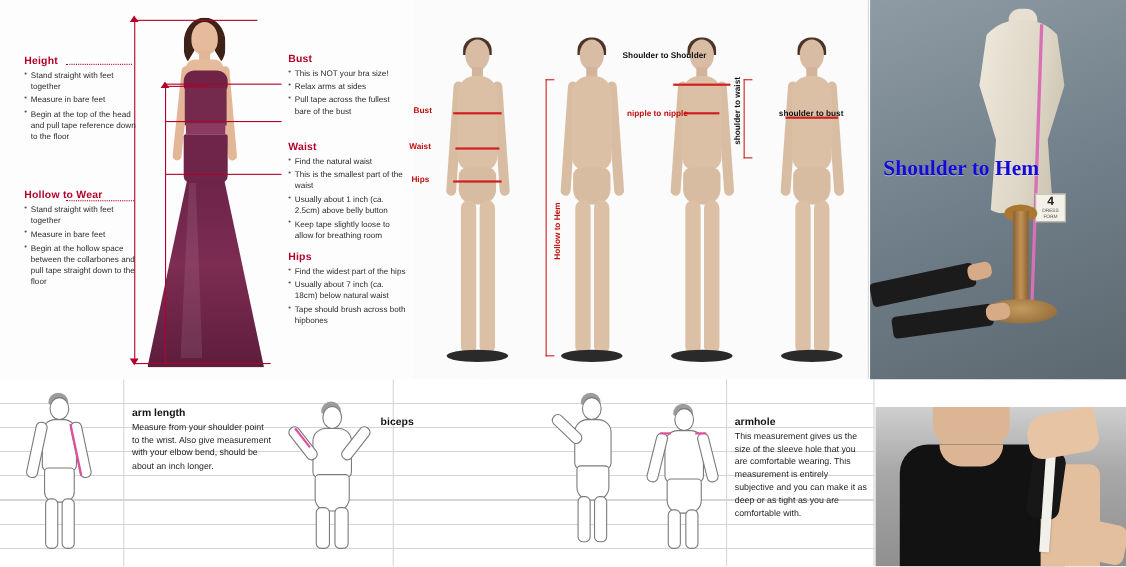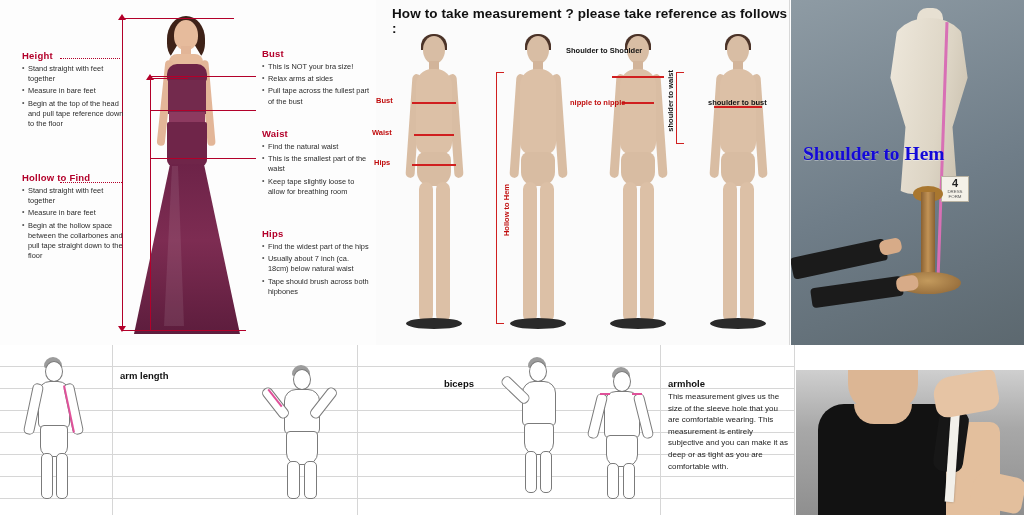--- a/index.html
+++ b/index.html
@@ -324,21 +324,21 @@
   .vrule { position: absolute; top: 0; width: 1px; height: 170px; background: #d6d6d6; }
 
   .note { position: absolute; width: 128px; }
   .note .ttl {
     font-size: 9.5px; font-weight: bold; color: #111; margin-bottom: 2px;
   }
   .note .txt {
     font-size: 8px; color: #1d1d1d; line-height: 1.45;
   }
   #note-arm { left: 120px; top: 25px; }
-  #note-biceps { left: 346px; top: 33px; text-align: right; }
+  #note-biceps { left: 346px; top: 33px; }
   #note-armhole { left: 668px; top: 33px; width: 122px; }
 
   
   .sketch { position: absolute; }
   .s-head { position: absolute; width: 16px; height: 19px; border: 1px solid #7b7b7b; border-radius: 50%; background: #fff; }
   .s-hair { position: absolute; width: 18px; height: 11px; border-radius: 9px 9px 2px 2px; background: #9c9c9c; }
   .s-body { position: absolute; border: 1px solid #7b7b7b; background: #fff; }
   .pinkline { position: absolute; background: #e0519a; }
 
   #sk1 { left: 18px; top: 12px; width: 74px; height: 140px; }
@@ -442,58 +442,58 @@
     <div class="callout" id="c-height">
       <div class="cap">Height</div>
       <ul>
         <li>Stand straight with feet together</li>
         <li>Measure in bare feet</li>
         <li>Begin at the top of the head and pull tape reference down to the floor</li>
       </ul>
     </div>
 
     <div class="callout" id="c-hollow">
-      <div class="cap">Hollow to Find</div>
+      <div class="cap">Hollow to Wear</div>
       <ul>
         <li>Stand straight with feet together</li>
         <li>Measure in bare feet</li>
         <li>Begin at the hollow space between the collarbones and pull tape straight down to the floor</li>
       </ul>
     </div>
 
     <div class="callout" id="c-bust">
       <div class="cap">Bust</div>
       <ul>
         <li>This is NOT your bra size!</li>
         <li>Relax arms at sides</li>
-        <li>Pull tape across the fullest part of the bust</li>
+        <li>Pull tape across the fullest bare of the bust</li>
       </ul>
     </div>
 
     <div class="callout" id="c-waist">
       <div class="cap">Waist</div>
       <ul>
         <li>Find the natural waist</li>
         <li>This is the smallest part of the waist</li>
+        <li>Usually about 1 inch (ca. 2.5cm) above belly button</li>
         <li>Keep tape slightly loose to allow for breathing room</li>
       </ul>
     </div>
 
     <div class="callout" id="c-hips">
       <div class="cap">Hips</div>
       <ul>
         <li>Find the widest part of the hips</li>
         <li>Usually about 7 inch (ca. 18cm) below natural waist</li>
         <li>Tape should brush across both hipbones</li>
       </ul>
     </div>
   </div>
 
   <div class="panel" id="panel-mannequins">
-    <div id="mann-title">How to take measurement ?  please take reference as follows :</div>
 
     <div class="mann" id="m1">
       <div class="m-hair"></div>
       <div class="m-head"></div>
       <div class="m-neck"></div>
       <div class="m-arm-l"></div>
       <div class="m-arm-r"></div>
       <div class="m-torso"></div>
       <div class="m-hip"></div>
       <div class="m-leg-l"></div>
@@ -591,20 +591,21 @@
       <div class="s-body" style="left:22px; top:68px; width:26px; height:30px; border-radius:4px 4px 10px 10px;"></div>
       <div class="s-body" style="left:23px; top:96px; width:10px; height:44px; border-radius:5px;"></div>
       <div class="s-body" style="left:38px; top:96px; width:10px; height:44px; border-radius:5px;"></div>
       <div class="s-body" style="left:10px; top:26px; width:9px; height:50px; border-radius:5px; transform:rotate(12deg);"></div>
       <div class="s-body" style="left:50px; top:26px; width:9px; height:50px; border-radius:5px; transform:rotate(-12deg);"></div>
       <div class="pinkline" style="left:50px; top:28px; width:2px; height:48px; transform:rotate(-12deg);"></div>
     </div>
 
     <div class="note" id="note-arm">
       <div class="ttl">arm length</div>
+      <div class="txt">Measure from your shoulder point to the wrist. Also give measurement with your elbow bend, should be about an inch longer.</div>
     </div>
 
     <div class="sketch" id="sk2">
       <div class="s-hair" style="left:30px; top:0;"></div>
       <div class="s-head" style="left:31px; top:4px;"></div>
       <div class="s-body" style="left:22px; top:24px; width:34px; height:44px; border-radius:12px 12px 6px 6px;"></div>
       <div class="s-body" style="left:24px; top:66px; width:30px; height:32px; border-radius:4px 4px 12px 12px;"></div>
       <div class="s-body" style="left:25px; top:96px; width:11px; height:36px; border-radius:5px;"></div>
       <div class="s-body" style="left:42px; top:96px; width:11px; height:36px; border-radius:5px;"></div>
       <div class="s-body" style="left:8px; top:20px; width:9px; height:34px; border-radius:5px; transform:rotate(-38deg);"></div>

